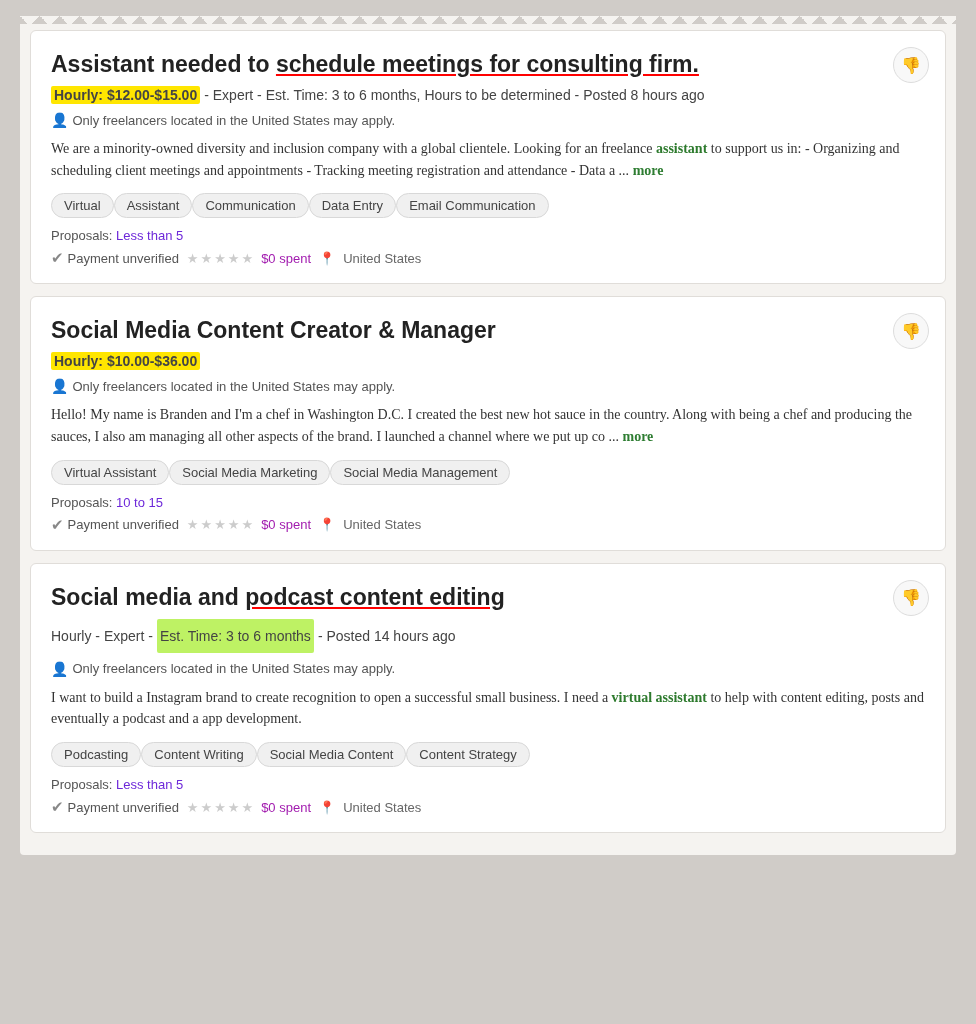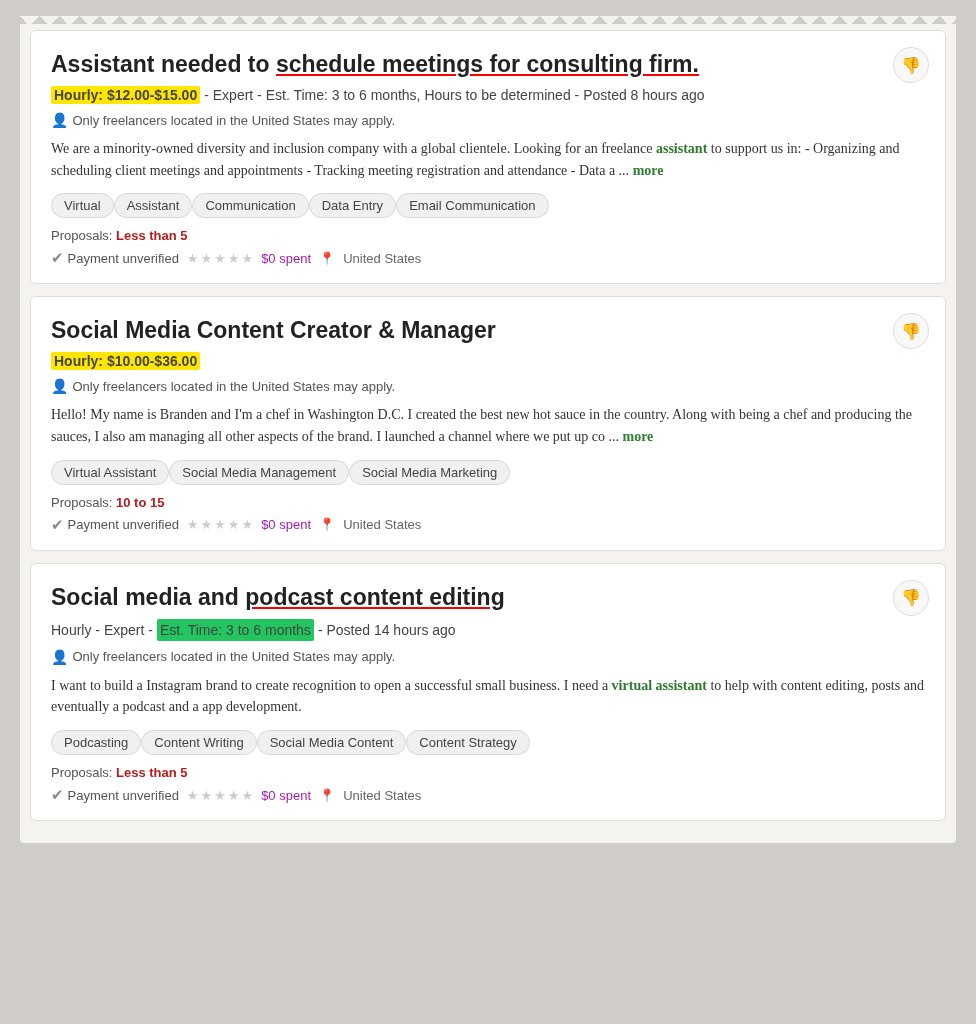--- a/index.html
+++ b/index.html
@@ -62,22 +62,22 @@
       gap: 4px;
     }
     .rate-highlight {
       background: #ffe600;
       font-weight: 700;
       padding: 1px 3px;
       border-radius: 2px;
       font-size: 14px;
     }
     .rate-highlight-yellow {
-      background: #22c55e;
-      padding: 3px 3px;
+      background: #bef264;
+      padding: 9px 3px;
       border-radius: 2px;
       font-size: 14px;
     }
     .location-line {
       font-size: 13px;
       color: #555;
       margin-bottom: 10px;
       display: flex;
       align-items: center;
       gap: 4px;
@@ -114,22 +114,22 @@
       padding: 4px 12px;
       font-size: 13px;
       color: #444;
     }
     .proposals-line {
       font-size: 13px;
       color: #555;
       margin-bottom: 6px;
     }
     .proposals-line .proposals-count {
-      font-weight: 700;
-      color: #b91c1c;
+      font-weight: 400;
+      color: #6d28d9;
     }
     .footer-line {
       display: flex;
       align-items: center;
       gap: 8px;
       font-size: 13px;
       color: #666;
     }
     .payment-badge {
       display: flex;
@@ -235,22 +235,22 @@
     </div>
     <div class="location-line">
       <span class="location-icon">👤</span>
       <span>Only freelancers located in the United States may apply.</span>
     </div>
     <div class="description">
       <span>Hello! My name is Branden and I'm a chef in Washington D.C. I created the best new hot sauce in the country. Along with being a chef and producing the sauces, I also am managing all other aspects of the brand. I launched a channel where we put up co ...</span> <span class="more-link">more</span>
     </div>
     <div class="tags-container">
       <span class="tag">Virtual Assistant</span>
+      <span class="tag">Social Media Marketing</span>
       <span class="tag">Social Media Management</span>
-      <span class="tag">Social Media Marketing</span>
     </div>
     <div class="proposals-line">
       <span>Proposals:</span> <strong class="proposals-count">10 to 15</strong>
     </div>
     <div class="footer-line">
       <span class="payment-badge">
         <span class="payment-icon" style="color:#888;">✔</span>
         <span>Payment unverified</span>
       </span>
       <span class="stars">

